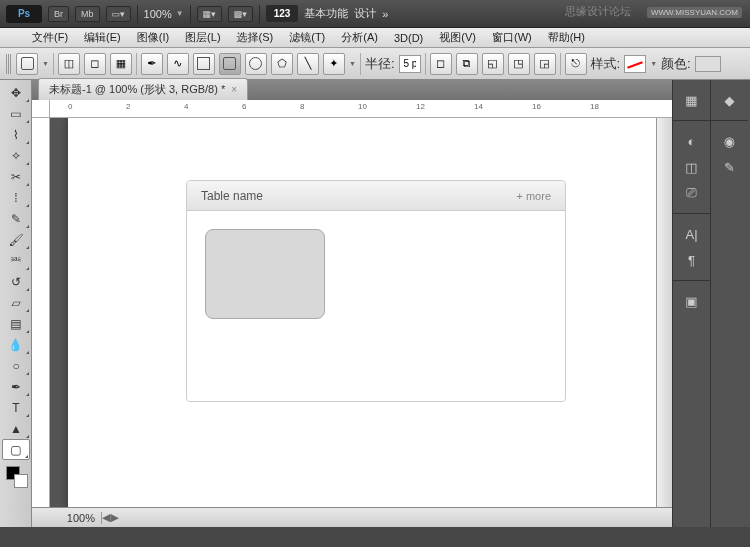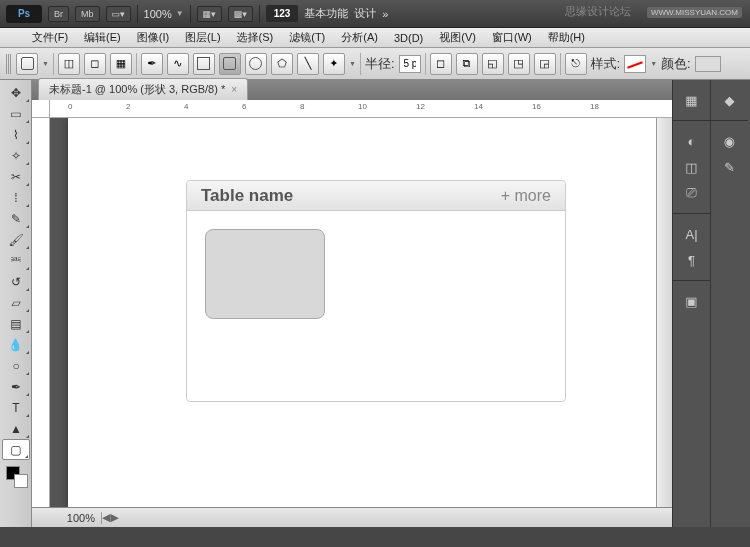--- a/index.html
+++ b/index.html
@@ -45,22 +45,22 @@
 .canvas-wrap{flex:1;display:flex;background:#545454;position:relative}
 .vruler{width:18px;background:#fff;border-right:1px solid #aaa;position:relative;font-size:8px;color:#666}
 .hruler-row{display:flex;height:18px}
 .hruler{flex:1;background:#fff;border-bottom:1px solid #aaa;position:relative;font-size:8px;color:#666;overflow:hidden}
 .corner{width:18px;height:18px;background:#fff;border-right:1px solid #aaa;border-bottom:1px solid #aaa}
 .hruler .tick{position:absolute;top:2px;font-size:8px}
 .canvas-cell{flex:1;background:#545454;overflow:hidden;position:relative}
 .canvas{position:absolute;top:0;left:18px;width:590px;height:395px;background:#fff;box-shadow:0 0 8px rgba(0,0,0,.4)}
 .design-box{position:absolute;left:118px;top:62px;width:380px;border:1px solid #ccc;border-radius:4px}
 .design-head{height:30px;background:linear-gradient(#f5f5f5,#e2e2e2);border-bottom:1px solid #ccc;border-radius:4px 4px 0 0;display:flex;align-items:center;justify-content:space-between;padding:0 14px}
-.design-head .title{font-weight:bold;color:#555;font-size:17px}
-.design-head .more{color:#888;font-size:16px}
+.design-head .title{font-weight:normal;color:#555;font-size:12px}
+.design-head .more{color:#888;font-size:11px}
 .design-body{height:190px;background:#fff;padding:18px;border-radius:0 0 4px 4px}
 .design-shape{width:120px;height:90px;background:#d8d8d8;border:1px solid #aaa;border-radius:8px}
 .scrollb{width:16px;background:linear-gradient(90deg,#eee,#d5d5d5);border-left:1px solid #999}
 .right-panels{width:78px;background:#535353;display:flex}
 .panel-strip{width:38px;background:#535353;border-left:1px solid #333;display:flex;flex-direction:column;align-items:center;padding-top:8px;gap:2px}
 .panel-strip .picon{width:26px;height:24px;display:flex;align-items:center;justify-content:center;color:#ccc;font-size:13px;cursor:pointer;border-radius:2px}
 .panel-strip .divider{width:100%;height:1px;background:#333;margin:6px 0}
 .statusbar{height:20px;background:linear-gradient(#e8e8e8,#d0d0d0);display:flex;align-items:center;border-top:1px solid #888;font-size:10px;color:#333}
 .statusbar .zoom{width:70px;border-right:1px solid #999;padding:0 6px;text-align:right}
 .statusbar .doc{padding:0 8px}

